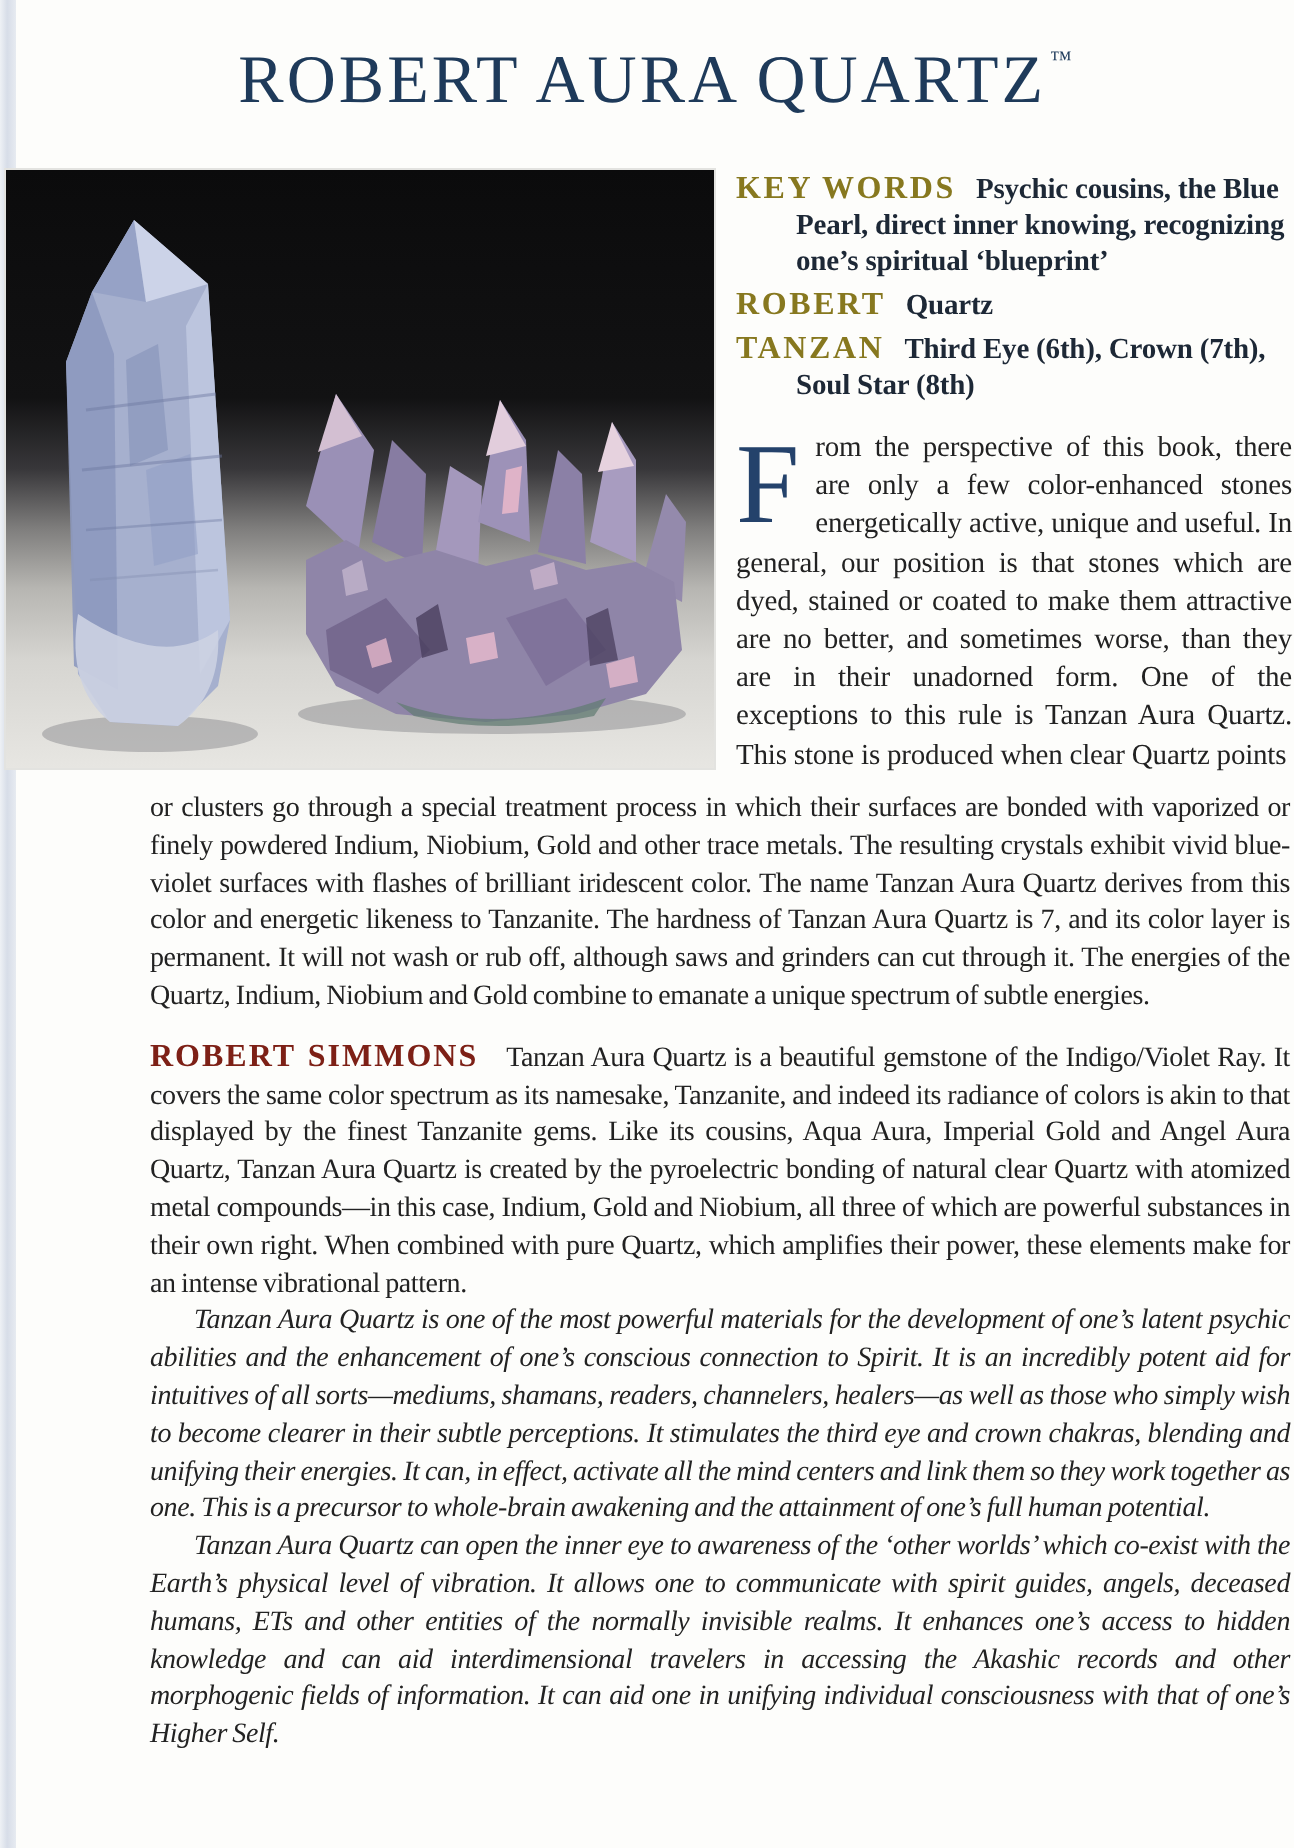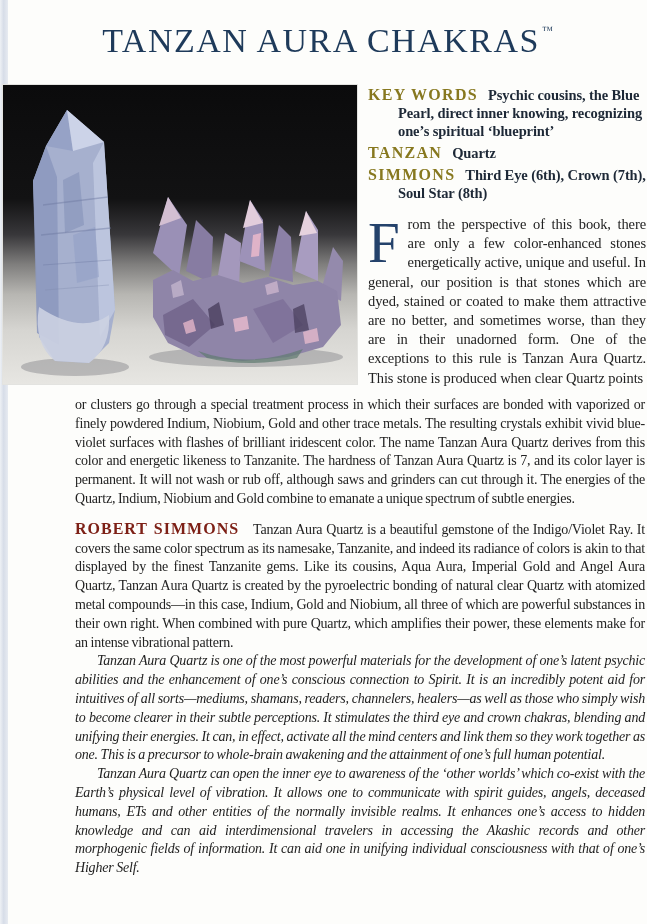--- a/index.html
+++ b/index.html
@@ -54,21 +54,21 @@
     letter-spacing:1px;margin-right:14px;word-spacing:0;
   }
   .indent{text-indent:22px;font-style:italic;}
 </style>
 </head>
 <body>
 
 <div class="page">
   <div class="page-edge"></div>
 
-  <h1 class="title"><span>TANZAN AURA CHAKRAS</span><span class="tm">™</span></h1>
+  <h1 class="title"><span>ROBERT AURA QUARTZ</span><span class="tm">™</span></h1>
 
   <figure class="photo">
     <svg width="354" height="299" viewBox="0 0 354 299" xmlns="http://www.w3.org/2000/svg">
       <defs>
         <linearGradient id="bg" x1="0" y1="0" x2="0" y2="1">
           <stop offset="0" stop-color="#0b0b0c"></stop>
           <stop offset="0.38" stop-color="#121213"></stop>
           <stop offset="0.50" stop-color="#38373a"></stop>
           <stop offset="0.60" stop-color="#7f7e7d"></stop>
           <stop offset="0.70" stop-color="#b7b6b2"></stop>
@@ -117,22 +117,22 @@
         <path d="M180,238 L190,234 L193,246 L183,249 Z" fill="#ddb2c6" opacity="0.85"></path>
         <path d="M262,200 L274,196 L276,207 L264,210 Z" fill="#cbb4cc" opacity="0.8"></path>
         <path d="M168,200 L178,195 L181,210 L170,213 Z" fill="#c9bad2" opacity="0.7"></path>
         <path d="M195,266 Q245,284 300,264 L294,273 Q245,283 204,273 Z" fill="#5f7a70" opacity="0.7"></path>
       </g>
     </svg>
   </figure>
 
   <aside class="right-col">
     <div class="prop"><span class="prop-label">KEY WORDS</span><span class="prop-value">Psychic cousins, the Blue Pearl, direct inner knowing, recognizing one’s spiritual ‘blueprint’</span></div>
-    <div class="prop"><span class="prop-label">TANZAN</span><span class="prop-value">Quartz</span></div>
-    <div class="prop"><span class="prop-label">SIMMONS</span><span class="prop-value">Third Eye (6th), Crown (7th), Soul Star (8th)</span></div>
+    <div class="prop"><span class="prop-label">ROBERT</span><span class="prop-value">Quartz</span></div>
+    <div class="prop"><span class="prop-label">TANZAN</span><span class="prop-value">Third Eye (6th), Crown (7th), Soul Star (8th)</span></div>
 
     <p class="intro"><span class="dropcap">F</span><span>rom the perspective of this book, there are only a few color-enhanced stones energetically active, unique and useful. In general, our position is that stones which are dyed, stained or coated to make them attractive are no better, and sometimes worse, than they are in their unadorned form. One of the exceptions to this rule is Tanzan Aura Quartz. This stone is produced when clear Quartz points</span></p>
   </aside>
 
   <div class="flow">
     <p>or clusters go through a special treatment process in which their surfaces are bonded with vaporized or finely powdered Indium, Niobium, Gold and other trace metals. The resulting crystals exhibit vivid blue-violet surfaces with flashes of brilliant iridescent color. The name Tanzan Aura Quartz derives from this color and energetic likeness to Tanzanite. The hardness of Tanzan Aura Quartz is 7, and its color layer is permanent. It will not wash or rub off, although saws and grinders can cut through it. The energies of the Quartz, Indium, Niobium and Gold combine to emanate a unique spectrum of subtle energies.</p>
     <p class="simmons-p1"><span class="simmons-label">ROBERT SIMMONS</span><span>Tanzan Aura Quartz is a beautiful gemstone of the Indigo/Violet Ray. It covers the same color spectrum as its namesake, Tanzanite, and indeed its radiance of colors is akin to that displayed by the finest Tanzanite gems. Like its cousins, Aqua Aura, Imperial Gold and Angel Aura Quartz, Tanzan Aura Quartz is created by the pyroelectric bonding of natural clear Quartz with atomized metal compounds—in this case, Indium, Gold and Niobium, all three of which are powerful substances in their own right. When combined with pure Quartz, which amplifies their power, these elements make for an intense vibrational pattern.</span></p>
     <p class="indent">Tanzan Aura Quartz is one of the most powerful materials for the development of one’s latent psychic abilities and the enhancement of one’s conscious connection to Spirit. It is an incredibly potent aid for intuitives of all sorts—mediums, shamans, readers, channelers, healers—as well as those who simply wish to become clearer in their subtle perceptions. It stimulates the third eye and crown chakras, blending and unifying their energies. It can, in effect, activate all the mind centers and link them so they work together as one. This is a precursor to whole-brain awakening and the attainment of one’s full human potential.</p>
     <p class="indent">Tanzan Aura Quartz can open the inner eye to awareness of the ‘other worlds’ which co-exist with the Earth’s physical level of vibration. It allows one to communicate with spirit guides, angels, deceased humans, ETs and other entities of the normally invisible realms. It enhances one’s access to hidden knowledge and can aid interdimensional travelers in accessing the Akashic records and other morphogenic fields of information. It can aid one in unifying individual consciousness with that of one’s Higher Self.</p>
   </div>

